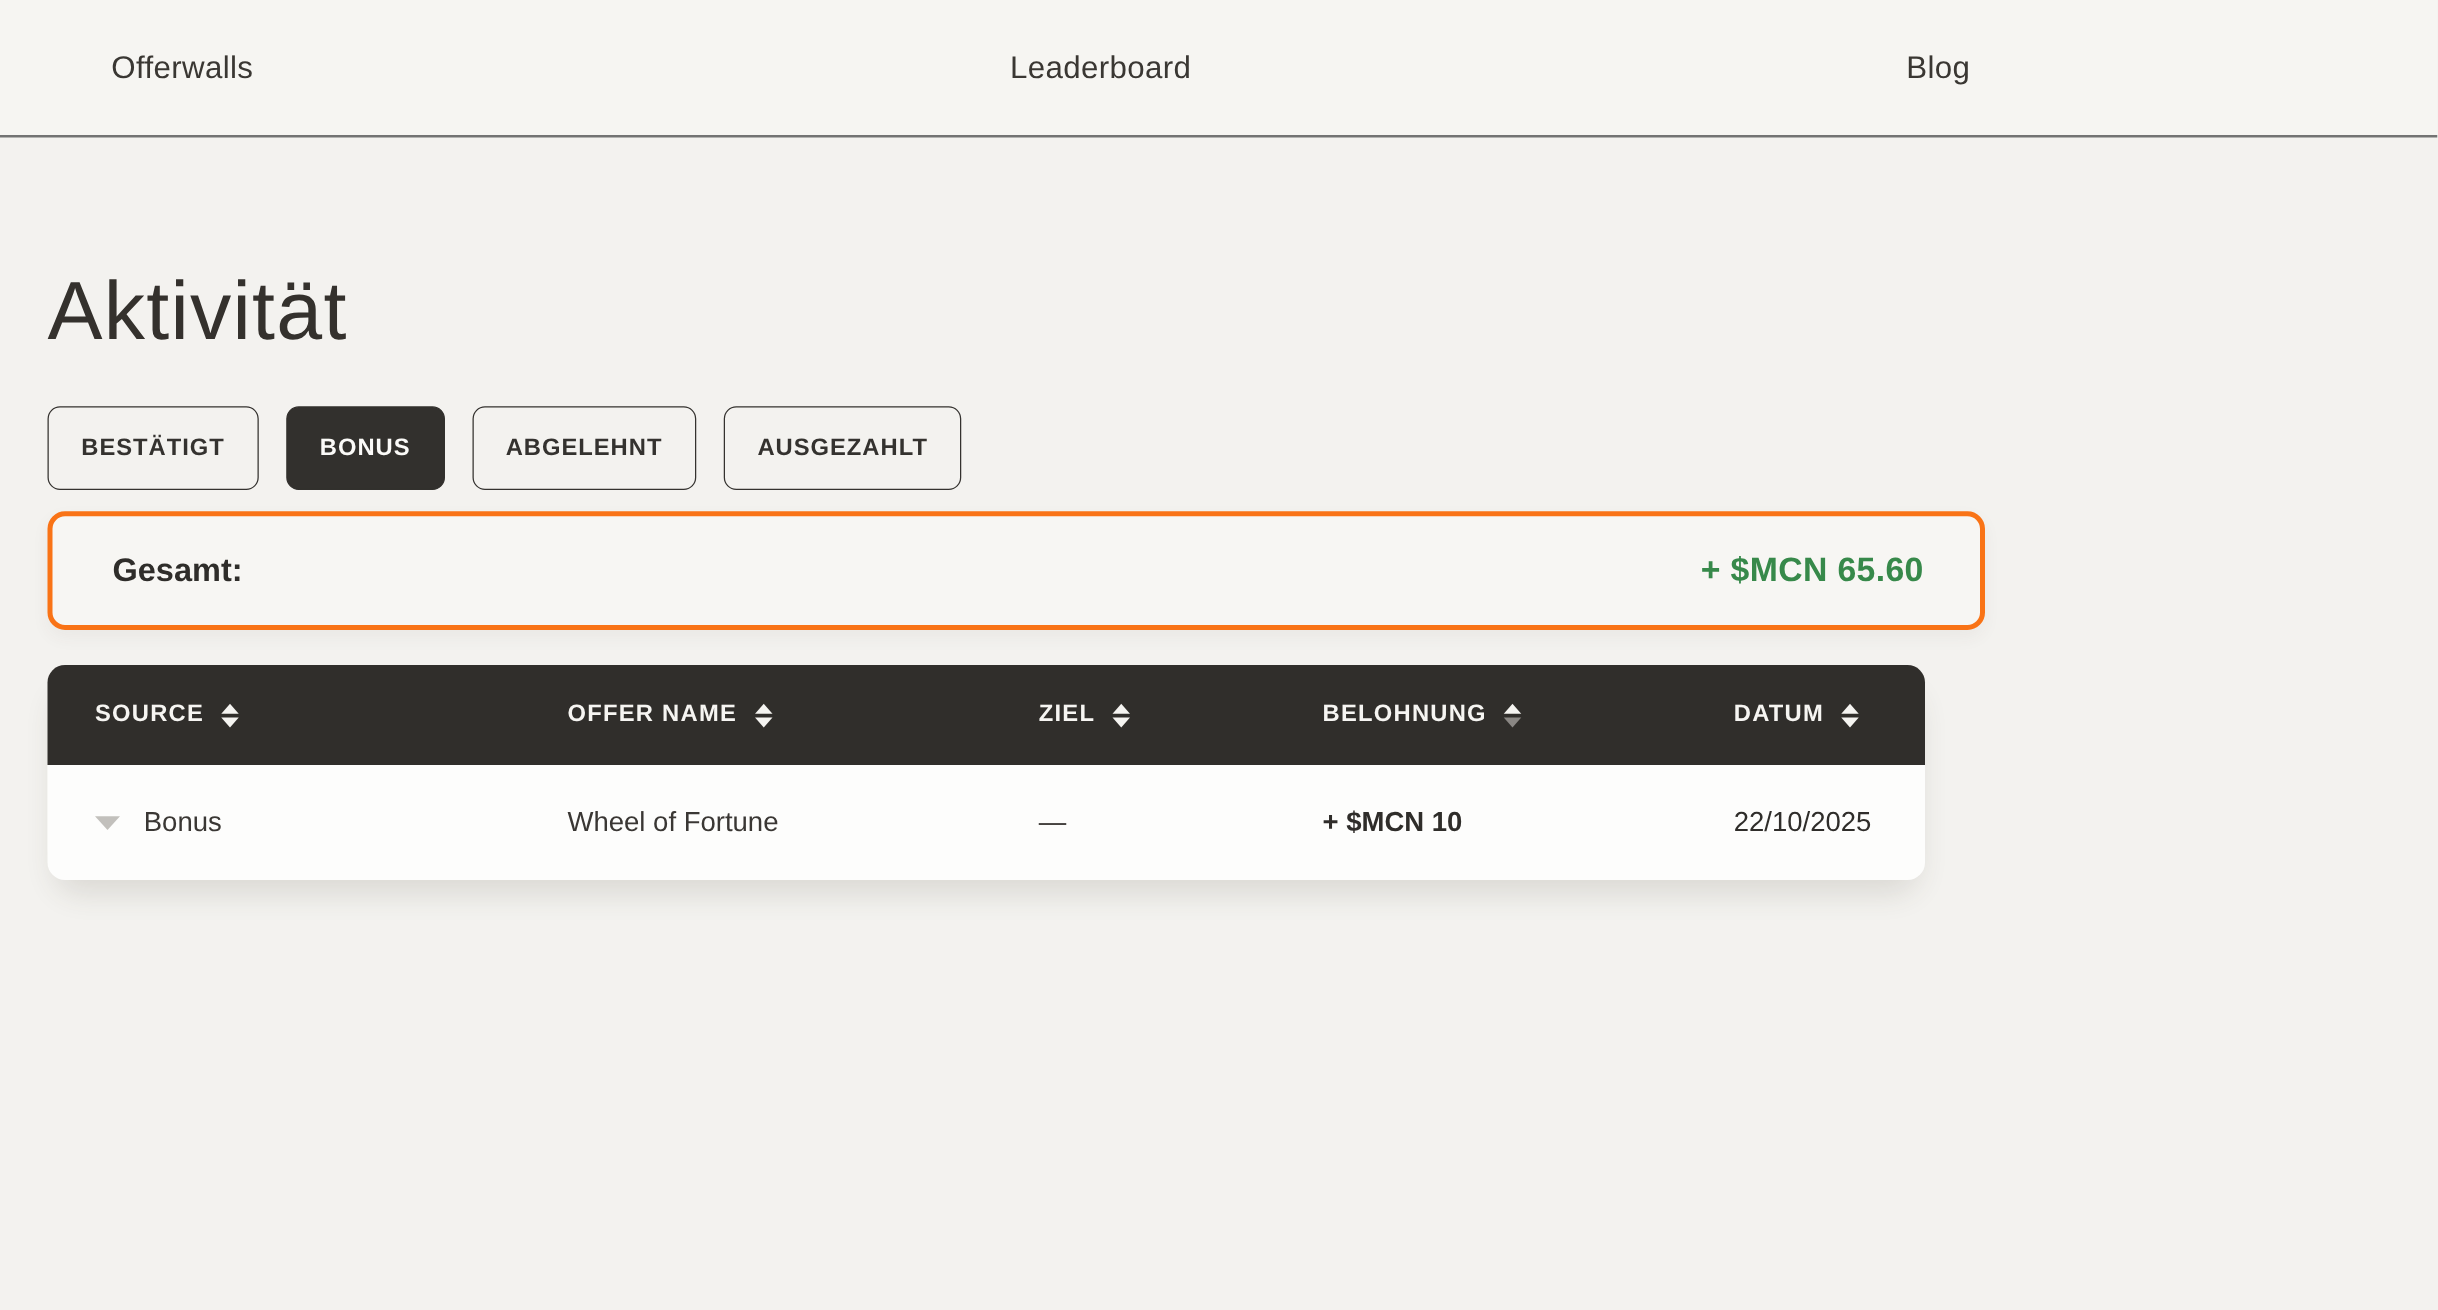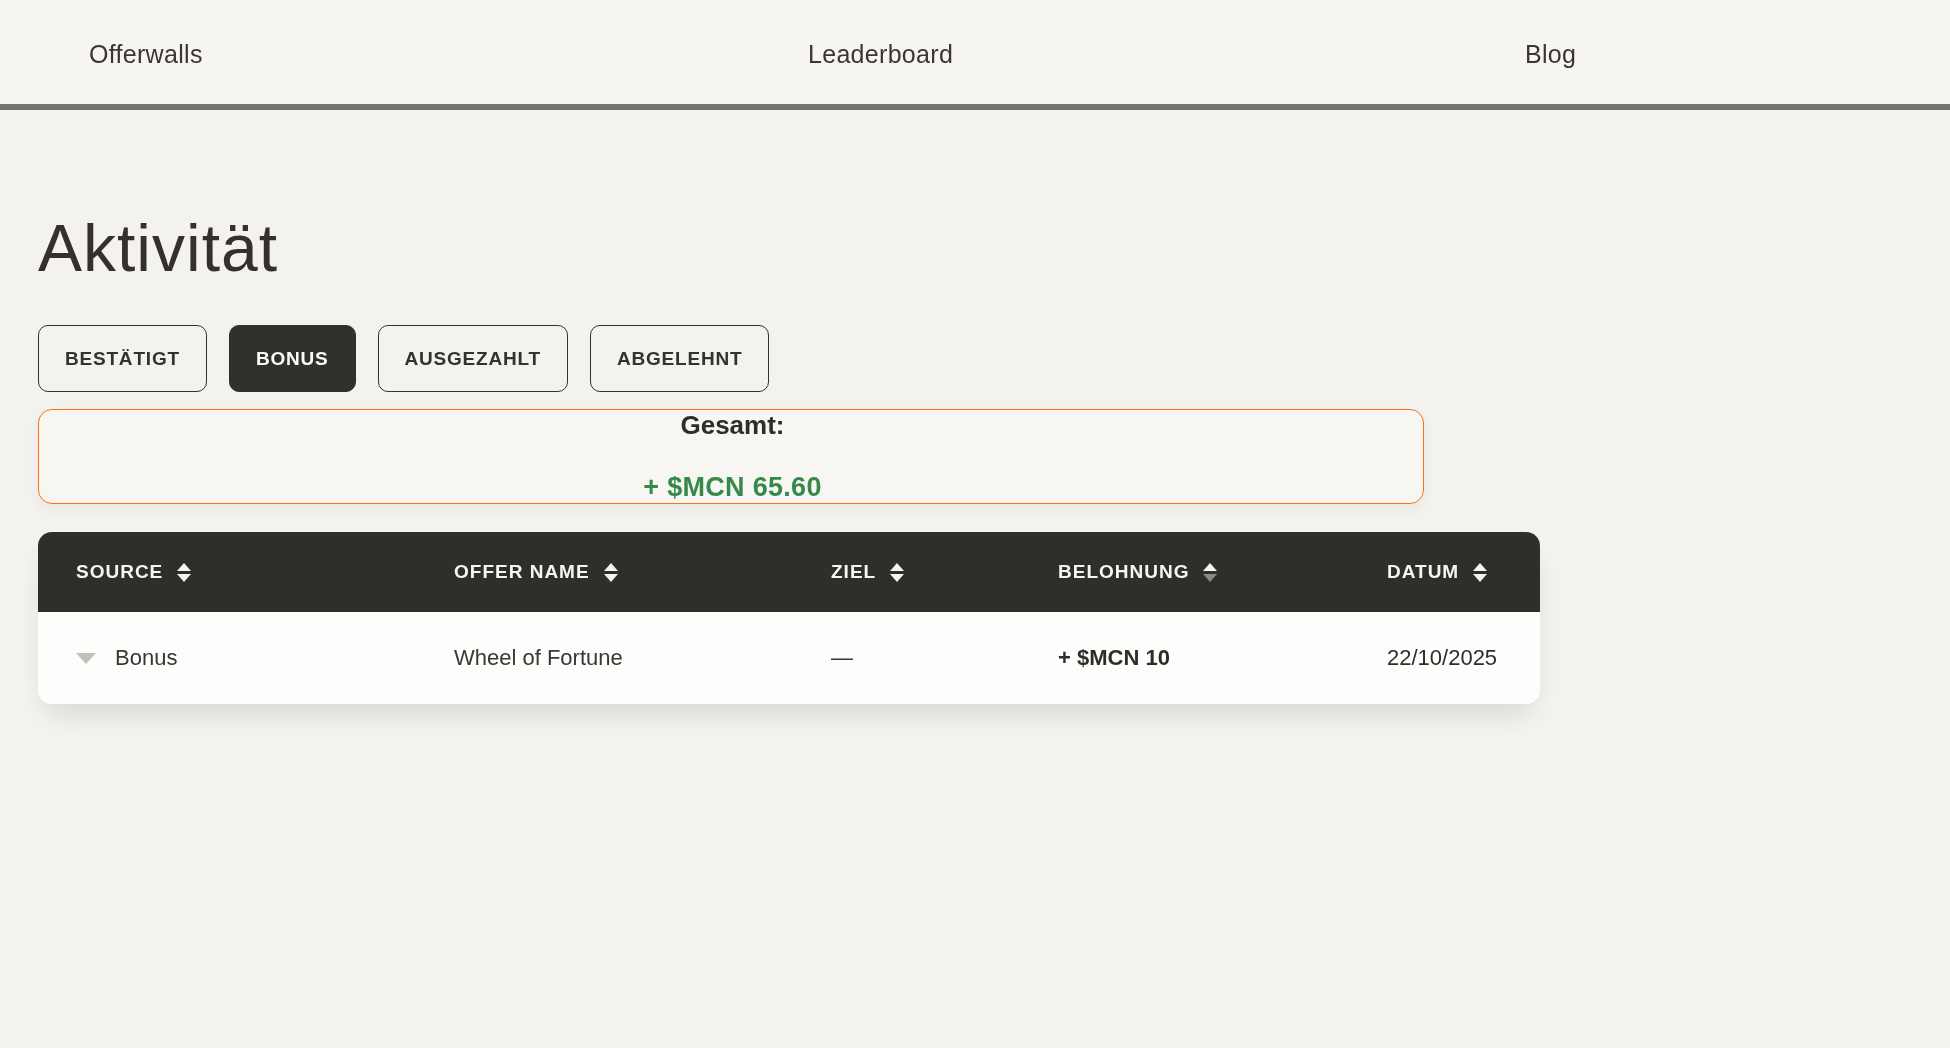--- a/index.html
+++ b/index.html
@@ -9,21 +9,21 @@
     background: #f3f2ef;
     color: #34312d;
     overflow: hidden;
   }
 
   
   .nav {
     position: relative;
     height: 110px;
     background: #f6f5f2;
-    border-bottom: 6px solid #737373;
+    border-bottom: 2px solid #737373;
   }
   .nav-item {
     position: absolute;
     top: 0;
     height: 109px;
     display: flex;
     align-items: center;
     font-size: 25px;
     letter-spacing: 0.3px;
     color: #3a3733;
@@ -70,31 +70,30 @@
   }
   .filter-btn.active {
     background: #32302d;
     border-color: #32302d;
     color: #fbfaf8;
   }
 
   
   .total-box {
     margin-top: 17px;
-    width: 1386px;
+    width: 1550px;
     height: 95px;
     background: #f7f6f3;
-    border: 1px solid #f97316;
+    border: 4px solid #f97316;
     border-radius: 14px;
     display: flex;
     align-items: center;
     justify-content: space-between;
     padding: 0 45px 0 48px;
     box-shadow: 0 6px 14px rgba(70, 62, 50, 0.05);
-    flex-direction: column;
   }
   .total-label {
     font-size: 26px;
     font-weight: bold;
     color: #2f2d2a;
   }
   .total-amount {
     font-size: 27px;
     font-weight: bold;
     color: #37894a;
@@ -185,22 +184,22 @@
   </div>
 </div>
 
 <div class="content">
 
   <h1 class="page-title">Aktivität</h1>
 
   <div class="filters">
     <button class="filter-btn">BESTÄTIGT</button>
     <button class="filter-btn active">BONUS</button>
+    <button class="filter-btn">ABGELEHNT</button>
     <button class="filter-btn">AUSGEZAHLT</button>
-    <button class="filter-btn">ABGELEHNT</button>
   </div>
 
   <div class="total-box">
     <span class="total-label">Gesamt:</span>
     <span class="total-amount">+ $MCN 65.60</span>
   </div>
 
   <div class="table">
 
     <div class="t-row t-head">

